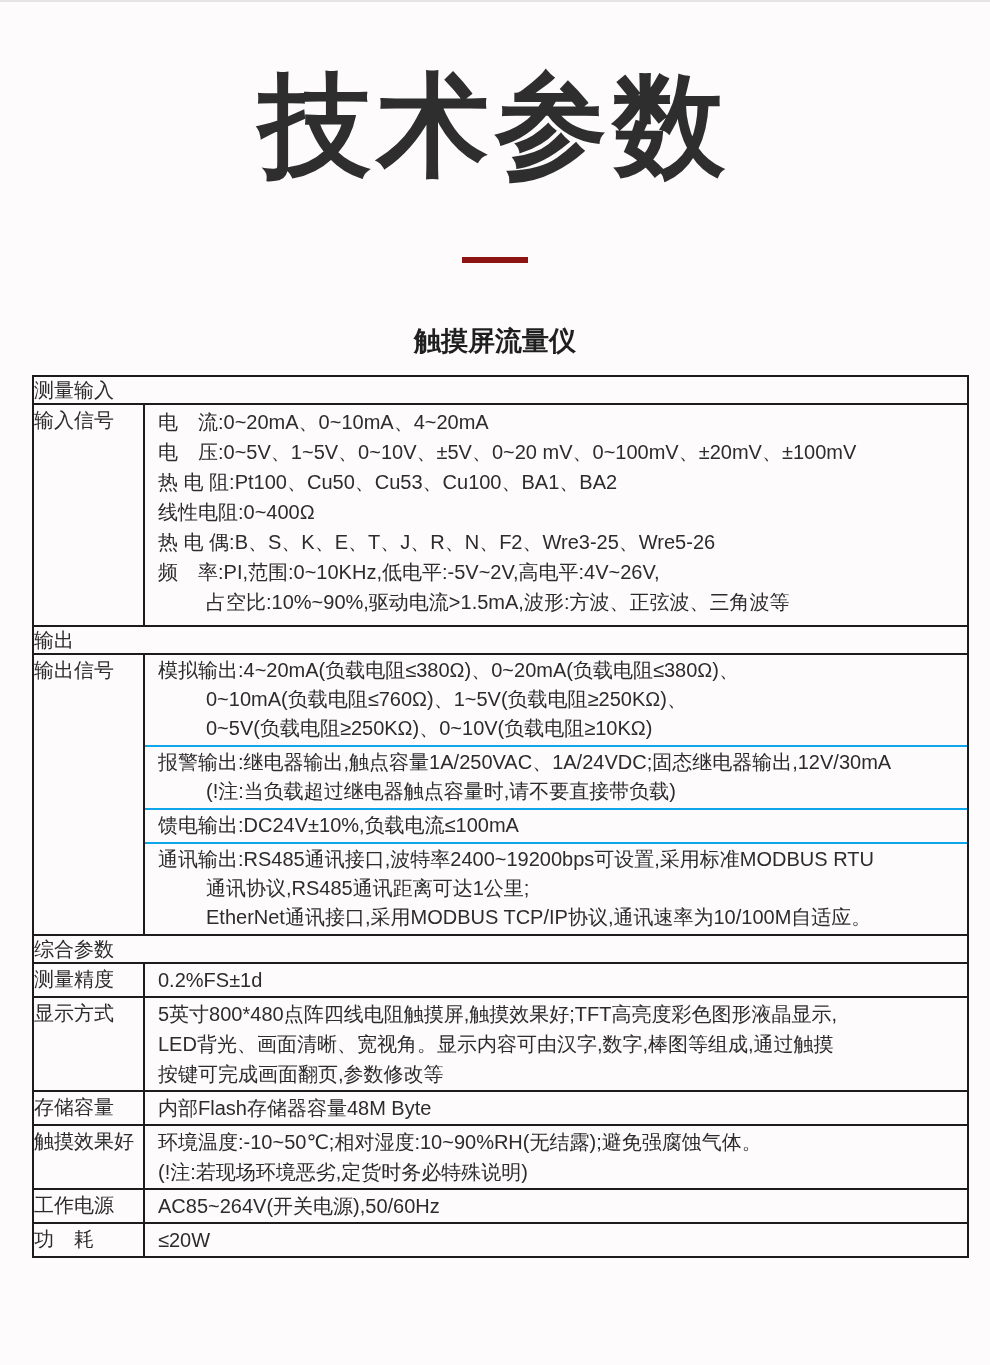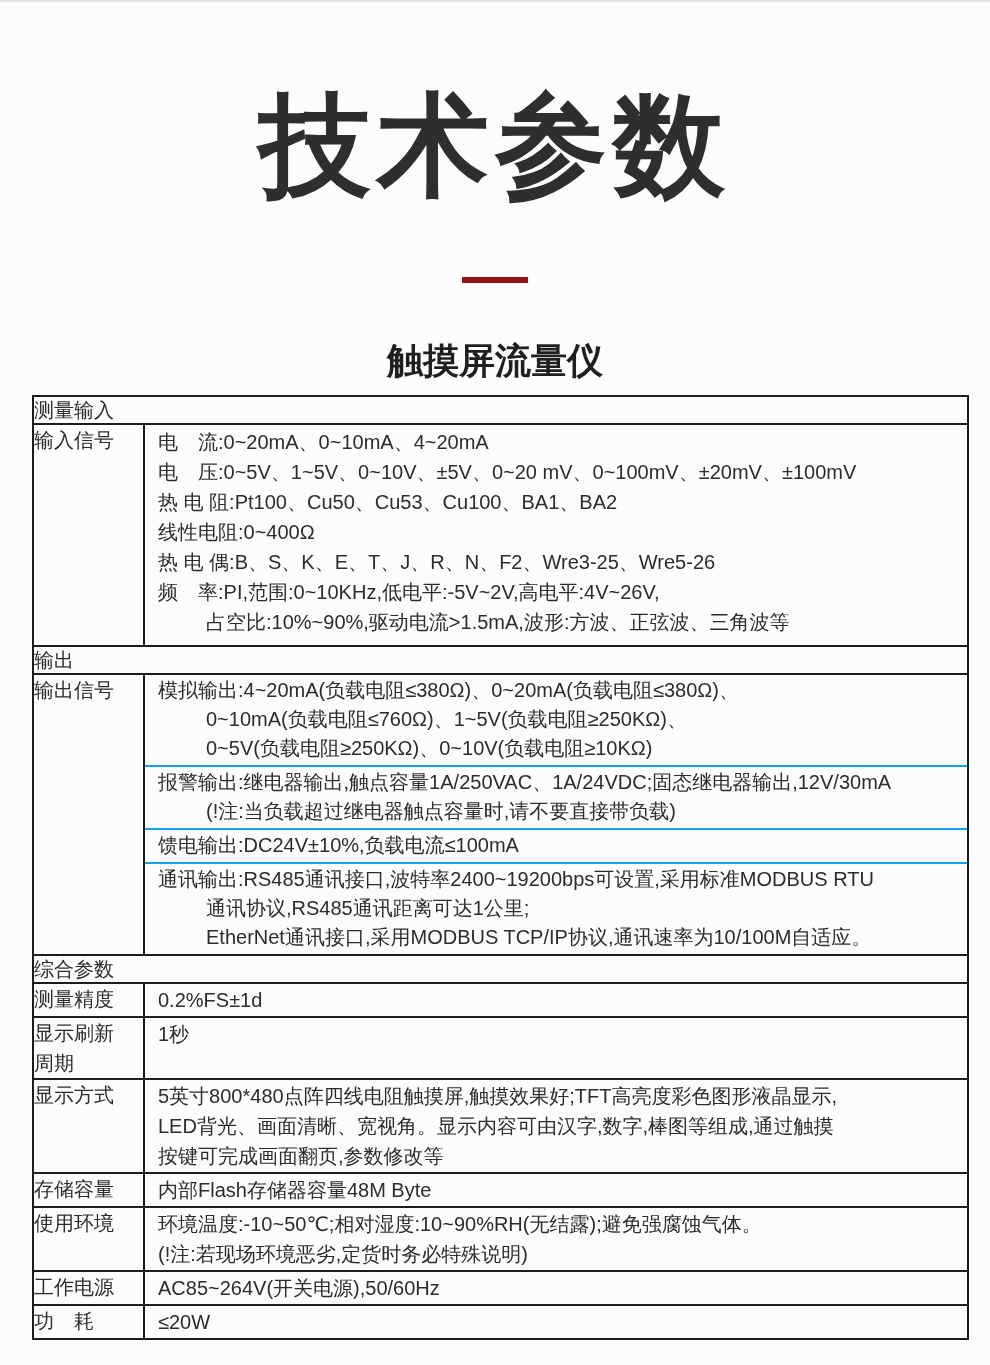--- a/index.html
+++ b/index.html
@@ -7,37 +7,37 @@
     width:990px;height:1365px;
     background:#fdfbfc;
     color:#2d2d2d;
     font-family:"Liberation Sans","DejaVu Sans",sans-serif;
     overflow:hidden;
     position:relative;
   }
   .top-rule{height:2px;background:#e7e4e6;width:100%;}
 
   .doc-title{
-    margin:84px 0 0;
+    margin:64px 0 0;
     text-align:center;
     font-size:112px;
     line-height:120px;
     font-weight:900;
     letter-spacing:6px;
     color:#2e2e2e;
   }
   .accent-divider{
     width:66px;height:6px;
     background:#8e1414;
     margin:71px auto 0;
   }
   .doc-subtitle{
     margin:64px 0 0;
     text-align:center;
-    font-size:36px;
+    font-size:27px;
     line-height:28px;
     font-weight:700;
     color:#1f1f1f;
   }
 
   table.spec{
     border-collapse:collapse;
     table-layout:fixed;
     width:937px;
     margin:20px 0 0 32px;
@@ -142,31 +142,20 @@
 
     <tr>
       <td class="lbl">测量精度</td>
       <td class="val">
         <div class="pad">
             <div class="line">0.2%FS±1d</div>
           </div>
       </td>
     </tr>
 
-    <tr>
-      <td class="lbl">
-        <span class="lbl-line">显示刷新</span>
-        <span class="lbl-line">周期</span>
-      </td>
-      <td class="val">
-        <div class="pad">
-            <div class="line">1秒</div>
-          </div>
-      </td>
-    </tr>
 
 
     <tr>
       <td class="lbl">显示方式</td>
       <td class="val">
         <div class="pad">
           <div class="line">5英寸800*480点阵四线电阻触摸屏,触摸效果好;TFT高亮度彩色图形液晶显示,</div>
           <div class="line">LED背光、画面清晰、宽视角。显示内容可由汉字,数字,棒图等组成,通过触摸</div>
           <div class="line">按键可完成画面翻页,参数修改等</div>
         </div>
@@ -176,21 +165,21 @@
     <tr>
       <td class="lbl">存储容量</td>
       <td class="val">
         <div class="pad">
             <div class="line">内部Flash存储器容量48M Byte</div>
           </div>
       </td>
     </tr>
 
     <tr>
-      <td class="lbl">使用环境</td>
+      <td class="lbl">触摸效果好</td>
       <td class="val">
         <div class="pad">
           <div class="line">环境温度:-10~50℃;相对湿度:10~90%RH(无结露);避免强腐蚀气体。</div>
           <div class="line">(!注:若现场环境恶劣,定货时务必特殊说明)</div>
         </div>
       </td>
     </tr>
 
     <tr>
       <td class="lbl">工作电源</td>

